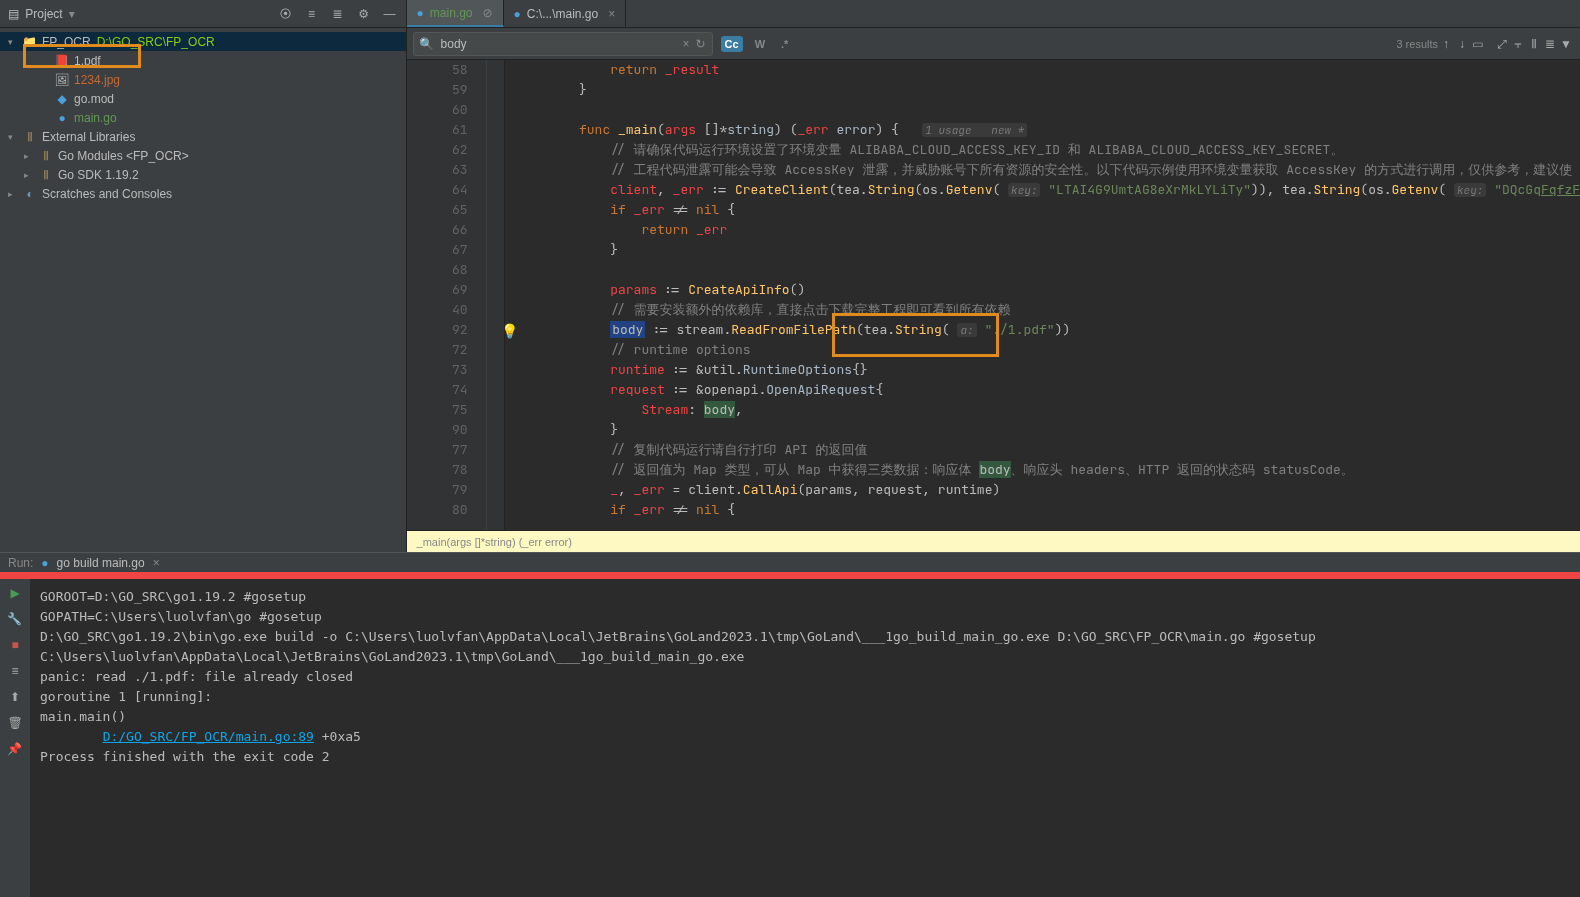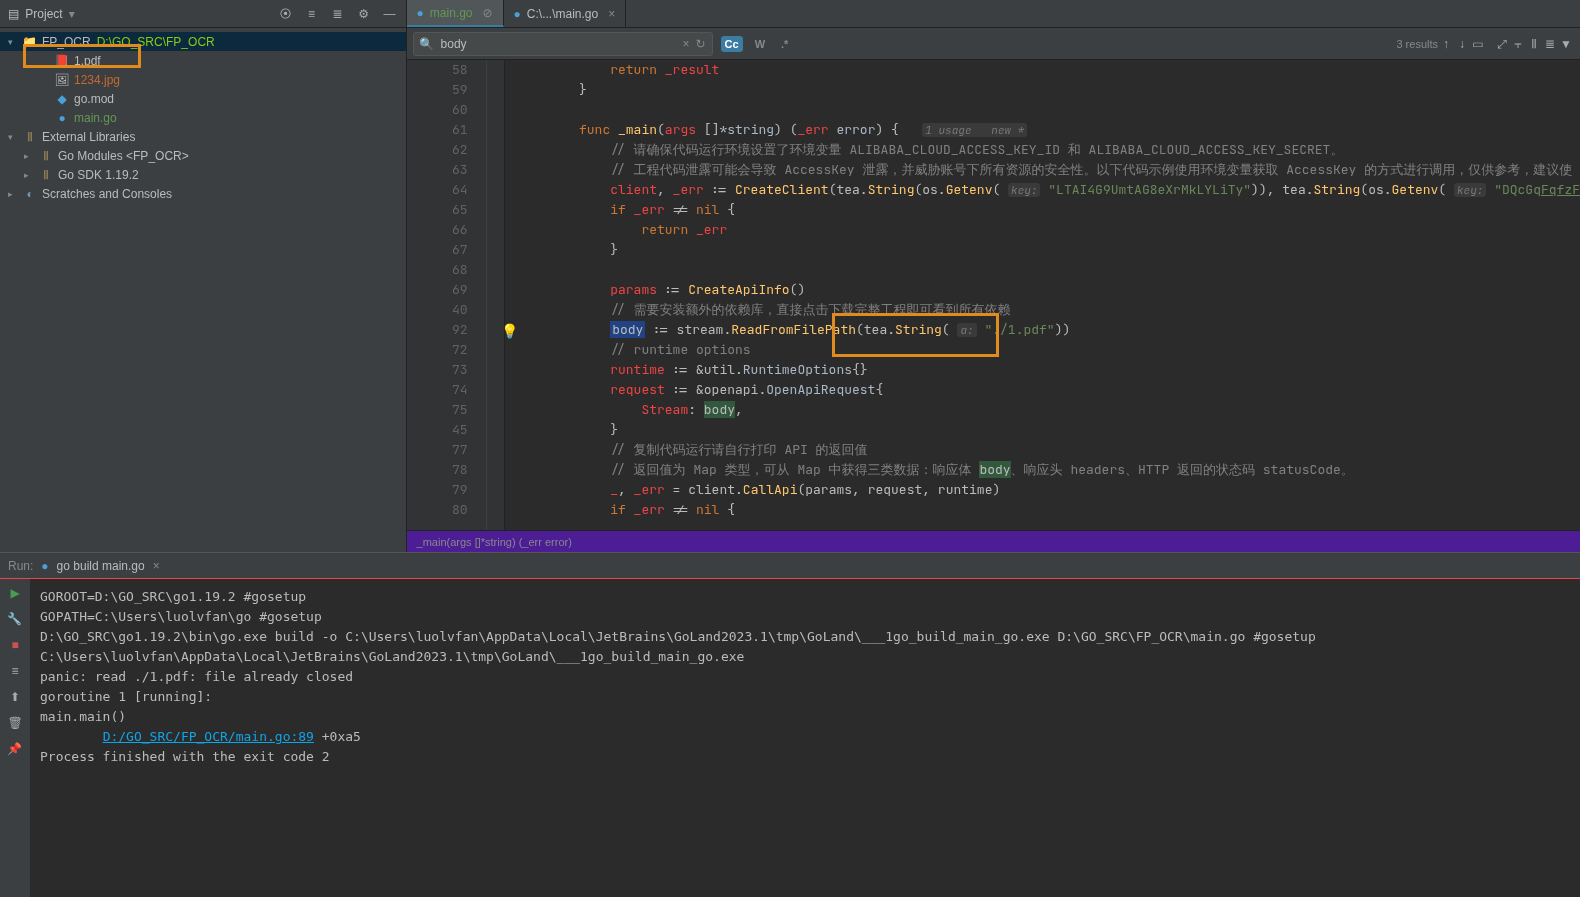--- a/index.html
+++ b/index.html
@@ -42,23 +42,23 @@
 .code-line { height: 20px; }
 .kw { color: #cc7832; }
 .fn { color: #ffc66d; }
 .str { color: #6a8759; }
 .cmt { color: #808080; }
 .ident { color: #ef4444; }
 .type { color: #a9b7c6; }
 .hint { color: #787878; font-style: italic; background: #3a3a3a; padding: 0 3px; border-radius: 3px; font-size: 11px; }
 .hl-body { background: #214283; color: #bbb; padding: 0 2px; }
 .hl-match { background: #32593d; color: #bbb; }
-.breadcrumb-bar { height: 22px; background: #4c1d95; border-top: 1px solid #222; display: flex; align-items: center; padding: 0 10px; color: #888; font-size: 11px; }
+.breadcrumb-bar { height: 22px; background: #fef9c3; border-top: 1px solid #222; display: flex; align-items: center; padding: 0 10px; color: #888; font-size: 11px; }
 .bottom-panel { height: 345px; background: #2b2b2b; display: flex; flex-direction: column; border-top: 1px solid #555; }
-.run-header { height: 26px; display: flex; align-items: center; background: #3c3f41; padding: 0 8px; gap: 8px; border-bottom: 1px solid #ef4444; }
+.run-header { height: 26px; display: flex; align-items: center; background: #3c3f41; padding: 0 8px; gap: 8px; border-bottom: 7px solid #ef4444; }
 .run-body { flex: 1; display: flex; }
 .run-gutter { width: 30px; background: #3c3f41; display: flex; flex-direction: column; align-items: center; padding-top: 6px; gap: 10px; }
 .console { flex: 1; padding: 8px 10px; font-family: Consolas, monospace; font-size: 13px; line-height: 20px; color: #bbb; overflow: auto; white-space: pre-wrap; }
 .console .link { color: #0ea5e9; text-decoration: underline; }
 .bulb { position: absolute; left: 95px; top: 262px; color: #e0a800; font-size: 14px; }
 </style>
 </head>
 <body>
 
 <div class="top-container">
@@ -177,21 +177,21 @@
           <div>66</div>
           <div>67</div>
           <div>68</div>
           <div>69</div>
           <div>40</div>
           <div>92</div>
           <div>72</div>
           <div>73</div>
           <div>74</div>
           <div>75</div>
-          <div>45</div>
+          <div>90</div>
           <div>77</div>
           <div>78</div>
           <div>79</div>
           <div>80</div>
         </div>
       <div class="fold-column"></div>
       <div class="code-lines" id="code-lines"><div class="code-line">            <span class="kw">return</span> <span class="ident">_result</span></div><div class="code-line">        }</div><div class="code-line"></div><div class="code-line">        <span class="kw">func</span> <span class="fn">_main</span>(<span class="ident">args</span> []*<span class="type">string</span>) (<span class="ident">_err</span> <span class="type">error</span>) {   <span class="hint">1 usage   new *</span></div><div class="code-line">            <span class="cmt">// 请确保代码运行环境设置了环境变量 ALIBABA_CLOUD_ACCESS_KEY_ID 和 ALIBABA_CLOUD_ACCESS_KEY_SECRET。</span></div><div class="code-line">            <span class="cmt">// 工程代码泄露可能会导致 AccessKey 泄露，并威胁账号下所有资源的安全性。以下代码示例使用环境变量获取 AccessKey 的方式进行调用，仅供参考，建议使</span></div><div class="code-line">            <span class="ident">client</span>, <span class="ident">_err</span> := <span class="fn">CreateClient</span>(tea.<span class="fn">String</span>(os.<span class="fn">Getenv</span>( <span class="hint">key:</span> <span class="str">"LTAI4G9UmtAG8eXrMkLYLiTy"</span>)), tea.<span class="fn">String</span>(os.<span class="fn">Getenv</span>( <span class="hint">key:</span> <span class="str">"DQcGq<u>FqfzF</u></span></div><div class="code-line">            <span class="kw">if</span> <span class="ident">_err</span> != <span class="kw">nil</span> {</div><div class="code-line">                <span class="kw">return</span> <span class="ident">_err</span></div><div class="code-line">            }</div><div class="code-line"></div><div class="code-line">            <span class="ident">params</span> := <span class="fn">CreateApiInfo</span>()</div><div class="code-line">            <span class="cmt">// 需要安装额外的依赖库，直接点击下载完整工程即可看到所有依赖</span></div><div class="code-line">            <span class="hl-body">body</span> := stream.<span class="fn">ReadFromFilePath</span>(tea.<span class="fn">String</span>( <span class="hint">a:</span> <span class="str">"./1.pdf"</span>))</div><div class="code-line">            <span class="cmt">// runtime options</span></div><div class="code-line">            <span class="ident">runtime</span> := &amp;util.<span class="type">RuntimeOptions</span>{}</div><div class="code-line">            <span class="ident">request</span> := &amp;openapi.<span class="type">OpenApiRequest</span>{</div><div class="code-line">                <span class="ident">Stream</span>: <span class="hl-match">body</span>,</div><div class="code-line">            }</div><div class="code-line">            <span class="cmt">// 复制代码运行请自行打印 API 的返回值</span></div><div class="code-line">            <span class="cmt">// 返回值为 Map 类型，可从 Map 中获得三类数据：响应体 <span class="hl-match">body</span>、响应头 headers、HTTP 返回的状态码 statusCode。</span></div><div class="code-line">            <span class="ident">_</span>, <span class="ident">_err</span> = client.<span class="fn">CallApi</span>(params, request, runtime)</div><div class="code-line">            <span class="kw">if</span> <span class="ident">_err</span> != <span class="kw">nil</span> {</div></div>
       <span class="bulb">💡</span>
       <div class="highlight-box" style="left:425px; top:253px; width:167px; height:44px;"></div>
     </div>

